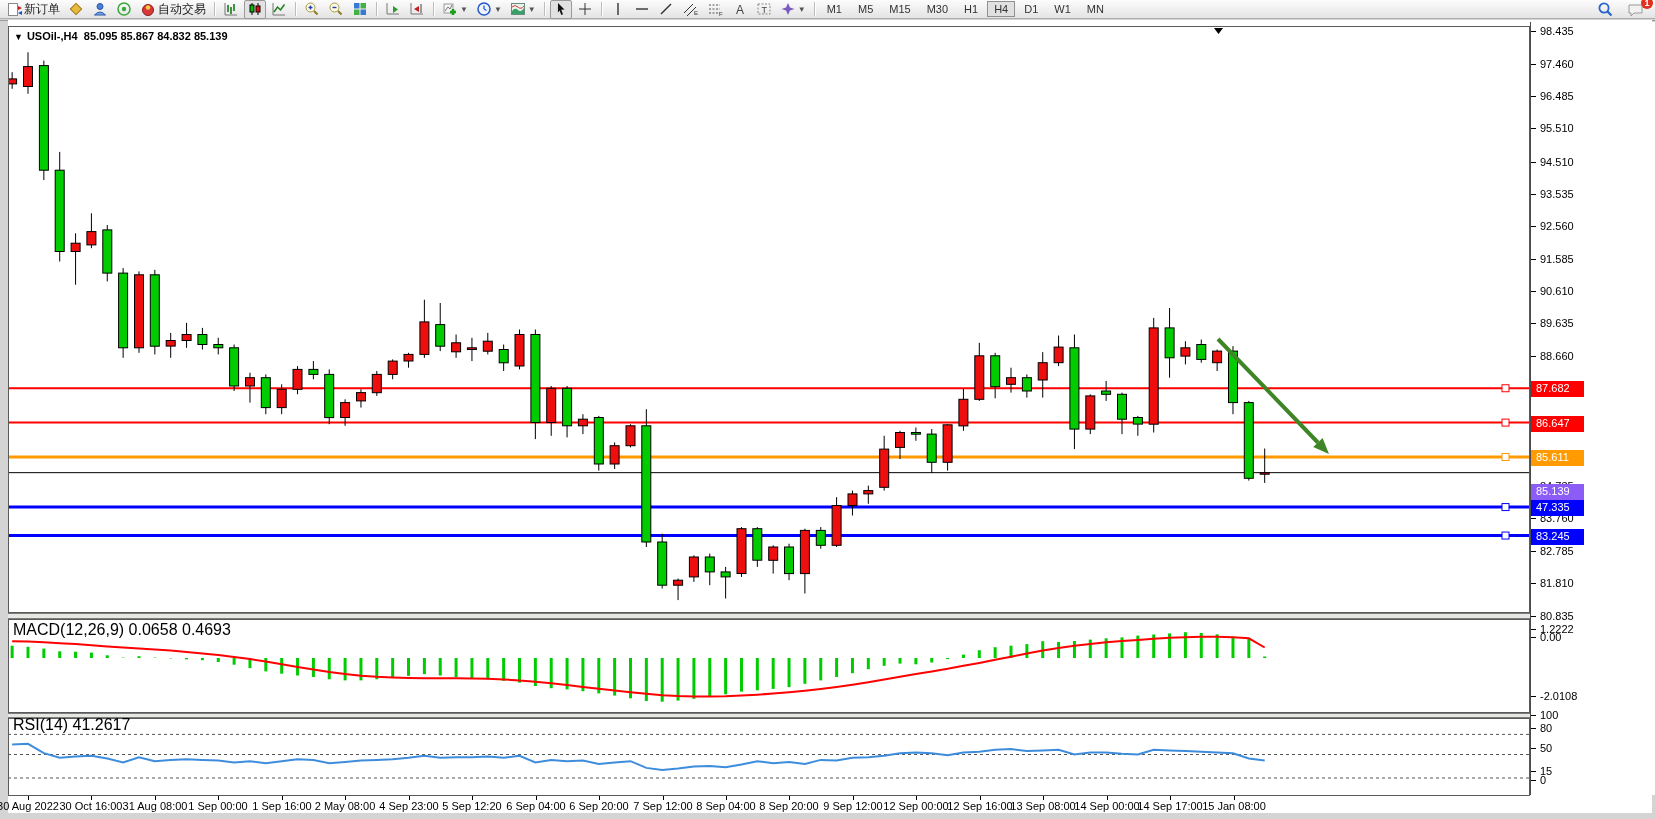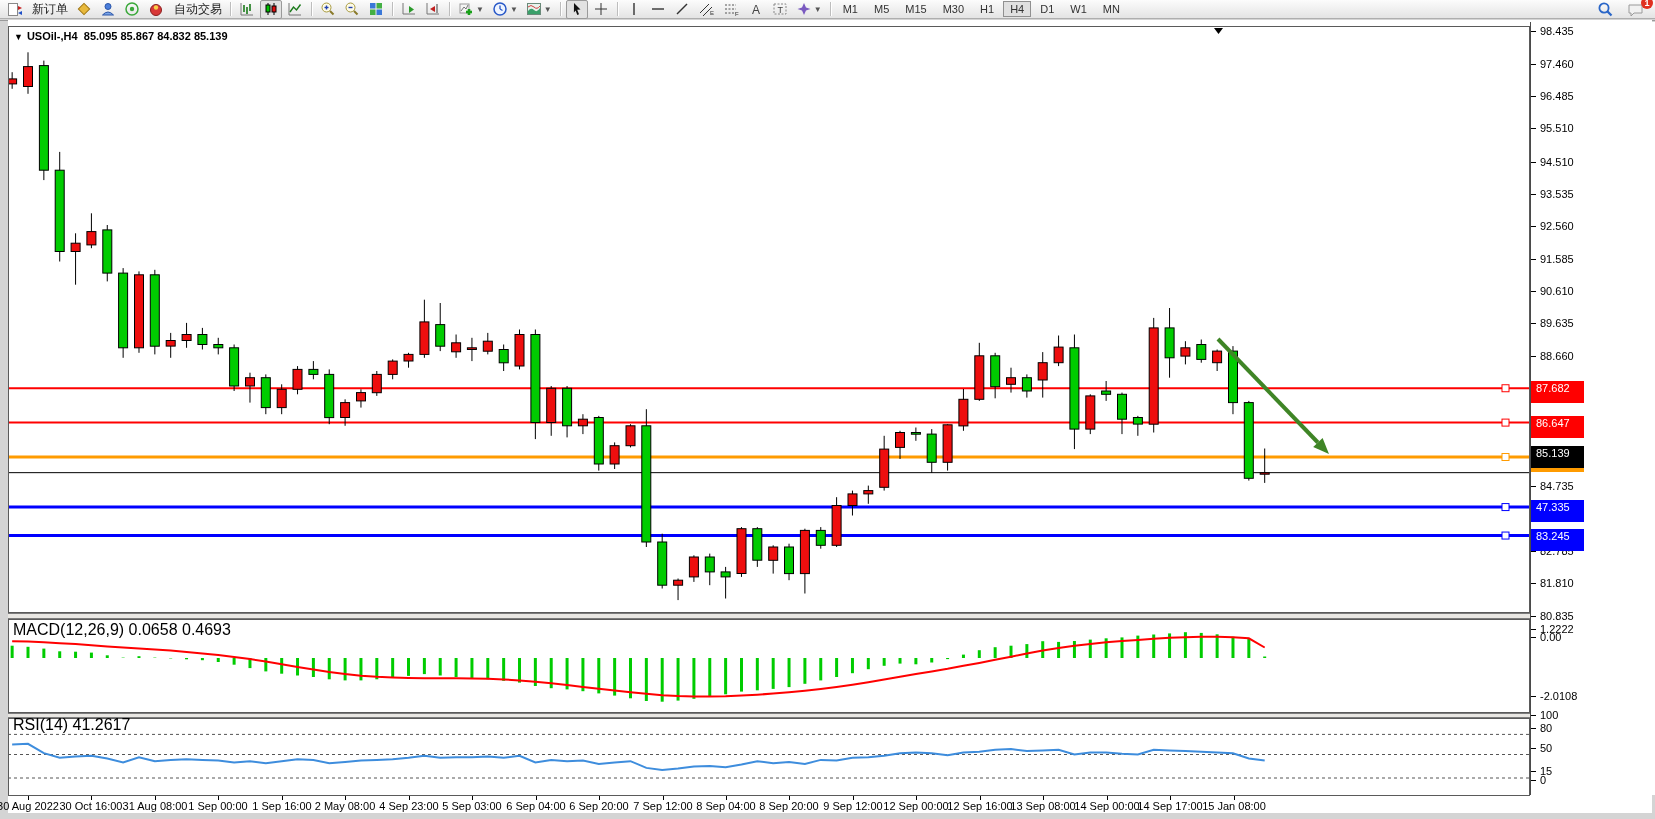--- a/index.html
+++ b/index.html
@@ -1,21 +1,21 @@
 <!DOCTYPE html>
 <html><head>
 <meta charset="utf-8">
 <style>
   html,body{margin:0;padding:0}
   body{width:1655px;height:819px;background:#d4d4d4;font-family:"Liberation Sans",sans-serif;overflow:hidden;position:relative}
   
   .toolbar{position:absolute;left:0;top:0;width:1655px;height:19px;background:linear-gradient(#fcfcfc,#e4e4e4);border-bottom:1px solid #aeaeae;display:flex;align-items:center;padding-left:3px;box-sizing:border-box;z-index:5}
   .tbtn{height:17px;display:flex;align-items:center;justify-content:center;padding:0 2px;margin:0 1px;border:1px solid transparent;border-radius:2px;cursor:default}
   .tbtn.pressed{background:#e2e2e2;border:1px solid #9a9a9a}
-  .tbtn .lbl{font-size:12px;color:#222;margin-left:10px;white-space:nowrap}
+  .tbtn .lbl{font-size:12px;color:#222;margin-left:2px;white-space:nowrap}
   .sep{width:1px;height:14px;background:#bdbdbd;margin:0 4px;box-shadow:1px 0 0 #fff}
   .drop{font-size:8px;color:#555;margin-left:2px}
   .tf{font-size:11px;color:#333;padding:1px 6px;margin:0 1px;border:1px solid transparent}
   .tf.active{background:#e0e0e0;border:1px solid #909090}
   .tb-right{position:absolute;right:6px;top:0;height:19px;display:flex;align-items:center}
   .badge{position:absolute;top:-4px;right:-6px;background:#e03020;color:#fff;font-size:9px;min-width:12px;height:12px;border-radius:7px;display:flex;align-items:center;justify-content:center;font-weight:bold}
   
   #winbg{position:absolute;left:8px;top:20px;width:1644px;height:793px;background:#fff}
   #topline{position:absolute;left:0;top:20px;width:1655px;height:1px;background:#9a9a9a}
   #plot-border-right{position:absolute;left:1530px;top:22px;width:1px;height:773px;background:#4a4a4a;z-index:3}
@@ -26,21 +26,21 @@
   #rsi-svg{position:absolute;left:8px;top:718px;z-index:1}
   #ohlc{position:absolute;left:14px;top:30px;font-size:11px;font-weight:bold;color:#000;z-index:4}
   #ohlc .tri{font-size:9px;margin-right:4px}
   .ind-label{position:absolute;left:13px;font-size:16px;color:#000;z-index:4}
   #macd-label{top:621px}
   #rsi-label{top:716px}
   
   #price-axis{position:absolute;left:1531px;top:22px;width:124px;height:773px;background:#fff;font-size:11px;color:#000;z-index:2}
   .ptick{position:absolute;left:0;height:12px;line-height:12px;padding-left:9px;white-space:nowrap}
   .ptick i{position:absolute;left:0;top:6px;width:5px;height:1px;background:#000}
-  .pbadge{position:absolute;left:0;width:48px;height:22px;line-height:14px;color:#fff;padding-left:5px;font-size:11px;white-space:nowrap;z-index:3}
+  .pbadge{position:absolute;left:0;width:48px;height:16px;line-height:14px;color:#fff;padding-left:5px;font-size:11px;white-space:nowrap;z-index:3}
   
   #time-axis{position:absolute;left:8px;top:796px;width:1644px;height:17px;background:#fff;font-size:11px;color:#000;z-index:1}
   .ttick{position:absolute;top:0;width:1px;height:4px;background:#000}
   .tlabel{position:absolute;top:4px;width:100px;text-align:center;white-space:nowrap}
   #bottomstrip{position:absolute;left:0;top:813px;width:1655px;height:6px;background:#d4d4d4}
   svg{display:block}
 </style>
 </head>
 <body>
 
@@ -544,21 +544,21 @@
     <div class="ptick" style="top:295px"><i></i>89.635</div>
     <div class="ptick" style="top:328px"><i></i>88.660</div>
     <div class="ptick" style="top:458px"><i></i>84.735</div>
     <div class="ptick" style="top:490px"><i></i>83.760</div>
     <div class="ptick" style="top:523px"><i></i>82.785</div>
     <div class="ptick" style="top:555px"><i></i>81.810</div>
     <div class="ptick" style="top:588px"><i></i>80.835</div>
     <div class="pbadge" style="top:359px;background:#ff0000">87.682</div>
     <div class="pbadge" style="top:394px;background:#ff0000">86.647</div>
     <div class="pbadge" style="top:428px;background:#ff9b00">85.611</div>
-    <div class="pbadge" style="top:424px;background:#000000">85.139</div>
+    <div class="pbadge" style="top:462px;background:#8b5cf6">85.139</div>
     <div class="pbadge" style="top:478px;background:#0000ff">47.335</div>
     <div class="pbadge" style="top:507px;background:#0000ff">83.245</div>
     <div class="ptick" style="top:601px"><i></i>1.2222</div>
     <div class="ptick" style="top:609px"><i></i>0.00</div>
     <div class="ptick" style="top:668px"><i></i>-2.0108</div>
     <div class="ptick" style="top:687px"><i></i>100</div>
     <div class="ptick" style="top:700px"><i></i>80</div>
     <div class="ptick" style="top:720px"><i></i>50</div>
     <div class="ptick" style="top:743px"><i></i>15</div>
     <div class="ptick" style="top:752px"><i></i>0</div>
@@ -573,21 +573,21 @@
     <div class="tlabel" style="left:97px">31 Aug 08:00</div>
     <div class="ttick" style="left:210px"></div>
     <div class="tlabel" style="left:160px">1 Sep 00:00</div>
     <div class="ttick" style="left:274px"></div>
     <div class="tlabel" style="left:224px">1 Sep 16:00</div>
     <div class="ttick" style="left:337px"></div>
     <div class="tlabel" style="left:287px">2 May 08:00</div>
     <div class="ttick" style="left:401px"></div>
     <div class="tlabel" style="left:351px">4 Sep 23:00</div>
     <div class="ttick" style="left:464px"></div>
-    <div class="tlabel" style="left:414px">5 Sep 03:00</div>
+    <div class="tlabel" style="left:414px">5 Sep 12:20</div>
     <div class="ttick" style="left:528px"></div>
     <div class="tlabel" style="left:478px">6 Sep 04:00</div>
     <div class="ttick" style="left:591px"></div>
     <div class="tlabel" style="left:541px">6 Sep 20:00</div>
     <div class="ttick" style="left:655px"></div>
     <div class="tlabel" style="left:605px">7 Sep 12:00</div>
     <div class="ttick" style="left:718px"></div>
     <div class="tlabel" style="left:668px">8 Sep 04:00</div>
     <div class="ttick" style="left:781px"></div>
     <div class="tlabel" style="left:731px">8 Sep 20:00</div>

